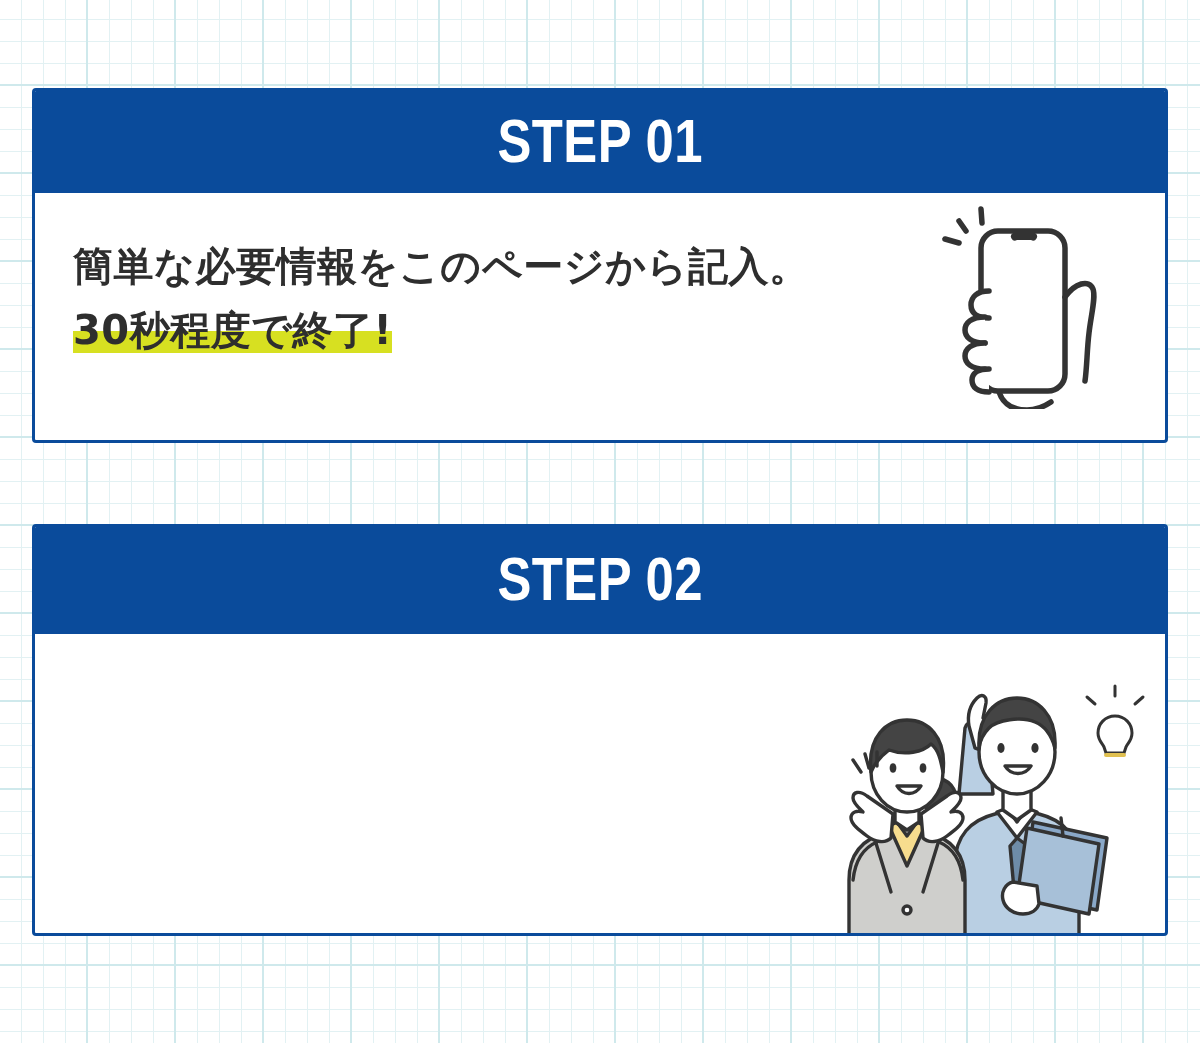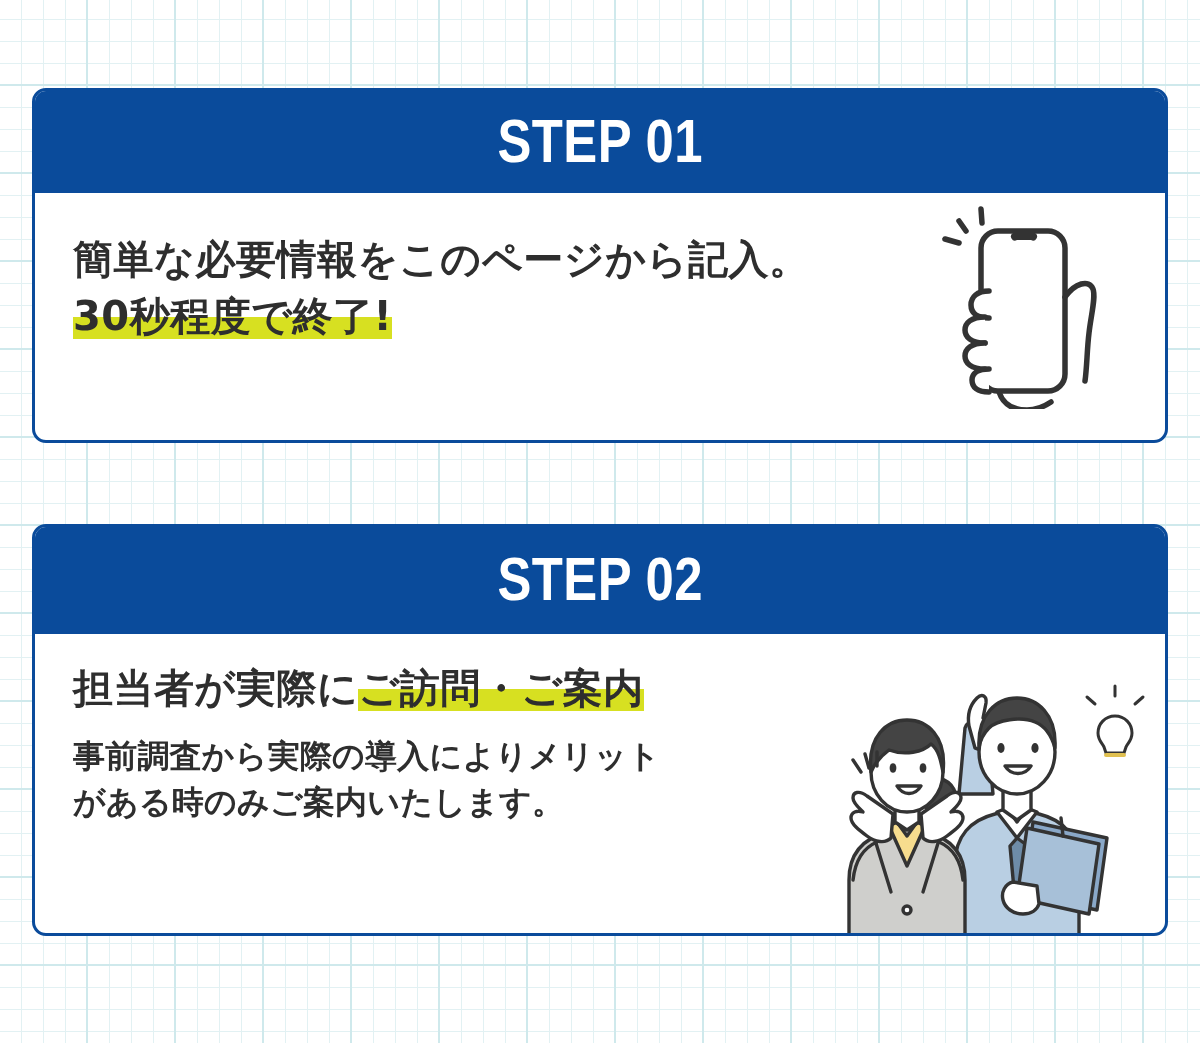--- a/index.html
+++ b/index.html
@@ -33,21 +33,21 @@
     background-position: -2px -4px, -2px -4px, -1px -3px, -1px -3px;
   }
 
   
   .step-card {
     position: absolute;
     left: 32px;
     width: 1136px;
     box-sizing: border-box;
     border: 3px solid #0a4b9b;
-    border-radius: 14px;
+    border-radius: 4px;
     background: #ffffff;
     overflow: hidden;
   }
   #card-1 { top: 88px;  height: 355px; }
   #card-2 { top: 524px; height: 412px; }
 
   .step-header {
     height: 105px;
     background: #0a4b9b;
     display: flex;
@@ -84,20 +84,21 @@
   }
 
   .line-lg {
     font-size: 40px;
     font-weight: 700;
     color: #2e2e2e;
     line-height: 1.42;
     letter-spacing: 0.5px;
     white-space: nowrap;
     font-family: "DejaVu Sans", "Liberation Sans", sans-serif;
+    margin-top: 7px;
   }
 
   .hl {
     background-image: linear-gradient(to top, #d7e021 22px, transparent 22px);
     padding-bottom: 0;
   }
 
   .line-sm {
     font-size: 32px;
     font-weight: 700;
@@ -165,28 +166,20 @@
   </section>
 
   <section class="step-card" id="card-2">
 
     <div class="step-header">
       <div class="step-header-title">STEP 02</div>
     </div>
 
     <div class="step-body">
 
-      <div class="body-text">
-        <div class="line-lg"><span>担当者が実際に</span><span class="hl">ご訪問・ご案内</span></div>
-
-        <div class="sub-block">
-          <div class="line-sm">事前調査から実際の導入によりメリット</div>
-          <div class="line-sm">がある時のみご案内いたします。</div>
-        </div>
-      </div>
 
       <svg class="illo" id="illo-team" viewBox="0 0 300 268" xmlns="http://www.w3.org/2000/svg">
         <g stroke="#333333" stroke-width="3.4" stroke-linecap="round" stroke-linejoin="round">
 
           <path d="M112 126 L118 60 c3 -10 18 -10 22 0 l6 66 z" fill="#b9cfe3"></path>
 
           <path d="M122 58 c-2 -12 2 -22 8 -28 c5 -5 10 -2 9 5 l-3 15
                    c6 -4 13 -5 16 -1 c3 4 1 8 -3 10 c5 0 7 5 4 9
                    c4 1 4 6 0 9 c-6 5 -18 7 -25 3 z" fill="#ffffff"></path>
 

